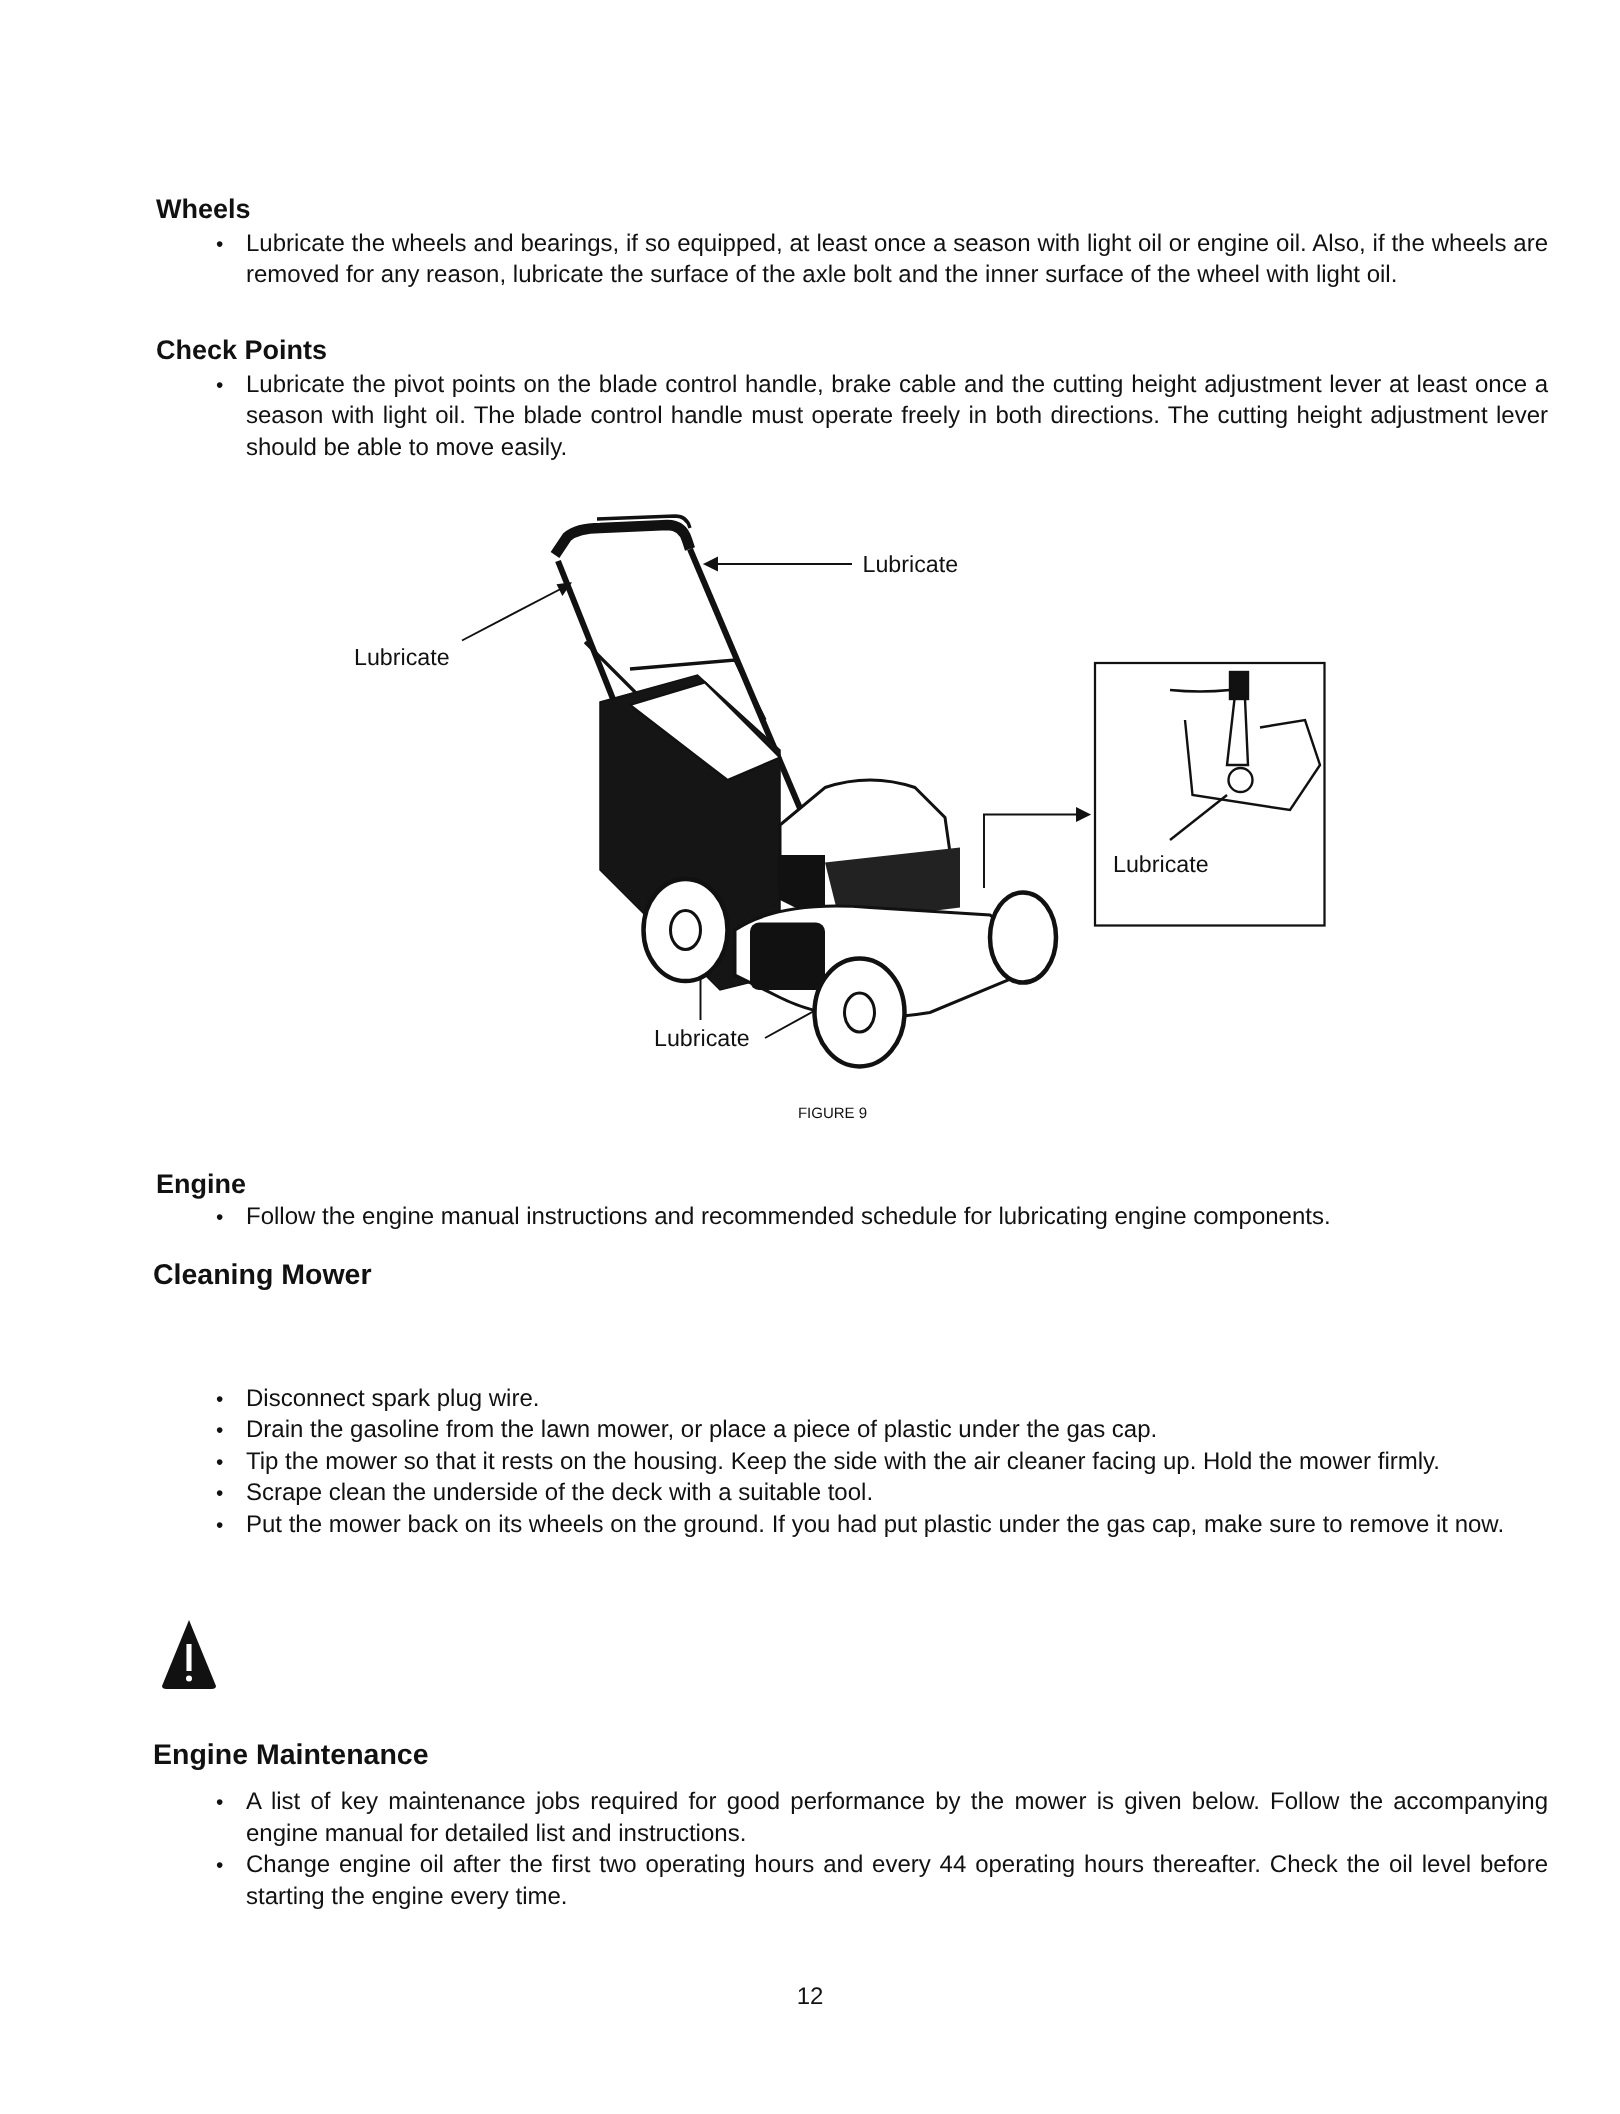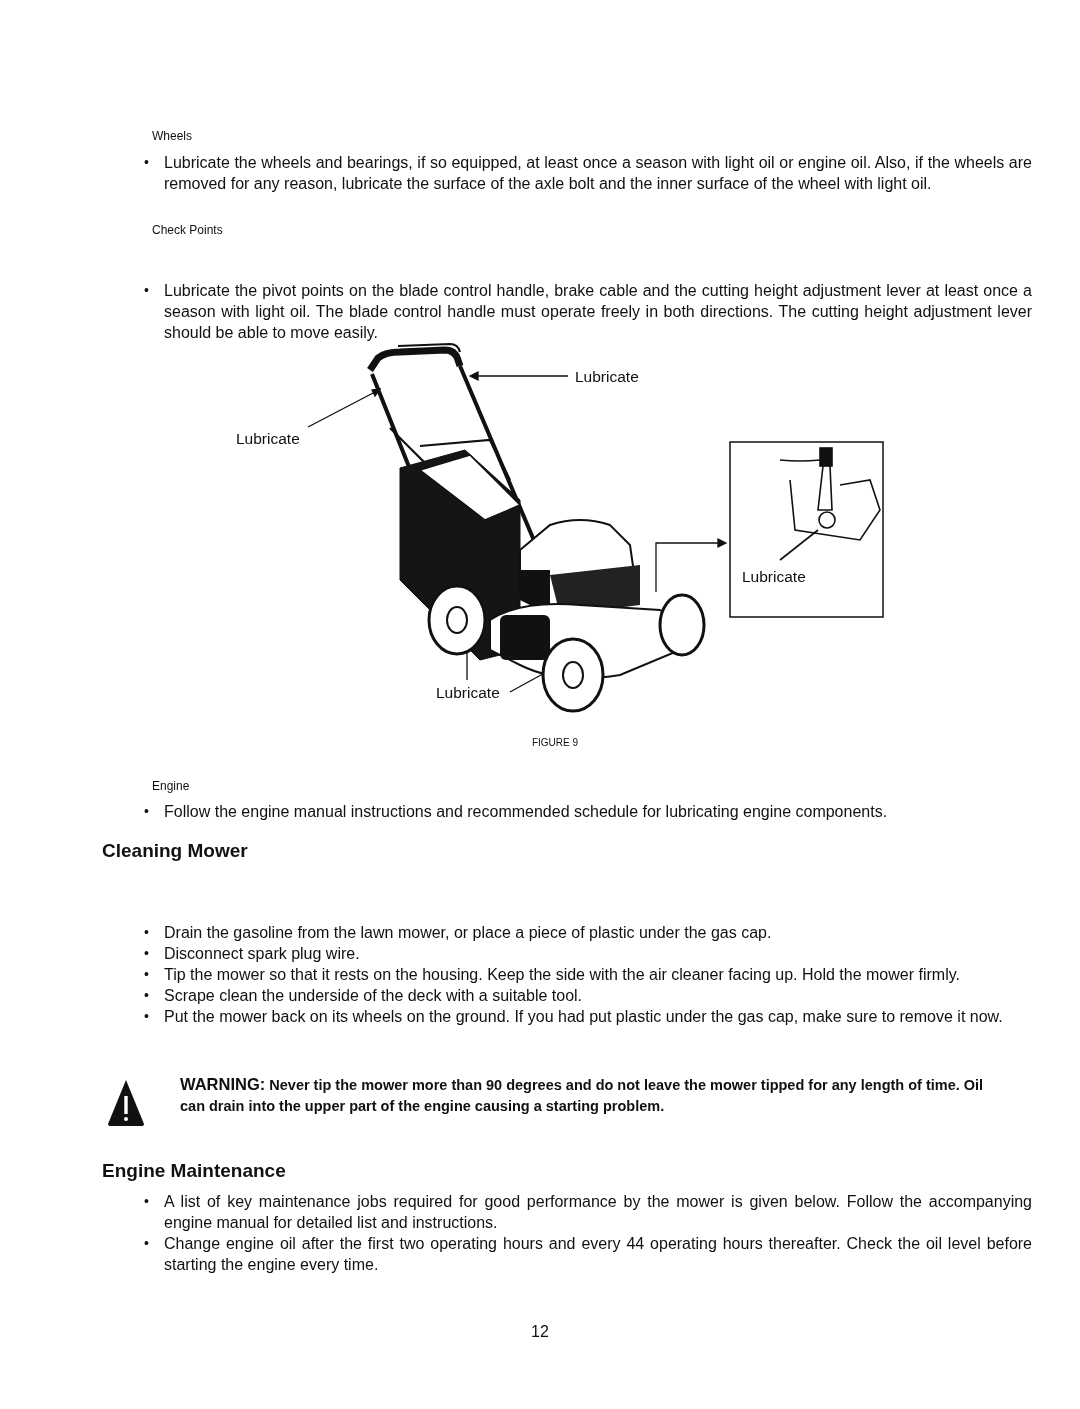--- a/index.html
+++ b/index.html
@@ -1,21 +1,21 @@
 <!DOCTYPE html>
 <html><head>
 <meta charset="utf-8">
 <style>
   html, body { margin: 0; padding: 0; background: #ffffff; }
   body {
     width: 1080px; height: 1409px; position: relative; overflow: hidden;
     font-family: "Liberation Sans", sans-serif; color: #111;
   }
   .page { position: absolute; left: 0; top: 0; width: 1080px; height: 1409px; }
-  .subhead { position: absolute; left: 104px; font-weight: normal; font-size: 12px; letter-spacing: 0; margin-left: 48px; }
+  .subhead { position: absolute; left: 104px; font-weight: bold; font-size: 18px; letter-spacing: 0; }
   .bullet-block { position: absolute; left: 116px; width: 916px; font-size: 16px; line-height: 21px; }
   .bullet { position: relative; padding-left: 48px; text-align: justify; text-align-last: left; }
   .bullet::before { content: "\2022"; position: absolute; left: 28px; top: 0; font-size: 14px; }
   .h2 { position: absolute; left: 102px; font-weight: bold; font-size: 19px; }
   .para { position: absolute; left: 102px; width: 918px; font-size: 16px; line-height: 21px; text-align: justify; text-align-last: left; }
   .figure-label { position: absolute; font-size: 15.5px; }
   .caption { position: absolute; left: 0; width: 1080px; top: 737px; text-align: center; font-size: 10px; padding-left: 30px; box-sizing: border-box; }
   .warning { position: absolute; left: 102px; top: 1070px; width: 930px; height: 60px; }
   .warning-text { position: absolute; left: 78px; top: 4px; width: 820px; font-size: 14.5px; line-height: 21px; font-weight: bold; }
   .warning-text .lead { font-size: 16.5px; }
@@ -26,21 +26,21 @@
 <body>
 
 <div class="page">
 
   <div class="subhead" style="top:129px;">Wheels</div>
   <div class="bullet-block" style="top:152px;">
     <div class="bullet">Lubricate the wheels and bearings, if so equipped, at least once a season with light oil or engine oil. Also, if the wheels are removed for any reason, lubricate the surface of the axle bolt and the inner surface of the wheel with light oil.</div>
   </div>
 
   <div class="subhead" style="top:223px;">Check Points</div>
-  <div class="bullet-block" style="top:246px;margin-top:34px;">
+  <div class="bullet-block" style="top:246px;">
     <div class="bullet">Lubricate the pivot points on the blade control handle, brake cable and the cutting height adjustment lever at least once a season with light oil. The blade control handle must operate freely in both directions. The cutting height adjustment lever should be able to move easily.</div>
   </div>
 
   <svg style="left:220px; top:330px;" width="680" height="400" viewBox="0 0 680 400">
 
     <g stroke="#111" stroke-width="1.3" fill="none">
       <line x1="258" y1="46" x2="348" y2="46"></line>
       <polygon points="250,46 258,42 258,50" fill="#111"></polygon>
       <line x1="88" y1="97" x2="155" y2="62"></line>
       <polygon points="160,59 152,60 155,66" fill="#111"></polygon>
@@ -96,36 +96,33 @@
   <div class="caption">FIGURE 9</div>
 
   <div class="subhead" style="top:779px;">Engine</div>
   <div class="bullet-block" style="top:801px;">
     <div class="bullet">Follow the engine manual instructions and recommended schedule for lubricating engine components.</div>
   </div>
 
   <div class="h2" style="top:840px;text-align:right;">Cleaning Mower</div>
 
   <div class="bullet-block" style="top:922px;">
+    <div class="bullet">Disconnect spark plug wire.</div>
     <div class="bullet">Drain the gasoline from the lawn mower, or place a piece of plastic under the gas cap.</div>
-    <div class="bullet">Disconnect spark plug wire.</div>
     <div class="bullet">Tip the mower so that it rests on the housing. Keep the side with the air cleaner facing up. Hold the mower firmly.</div>
     <div class="bullet">Scrape clean the underside of the deck with a suitable tool.</div>
     <div class="bullet">Put the mower back on its wheels on the ground. If you had put plastic under the gas cap, make sure to remove it now.</div>
   </div>
 
   <div class="warning">
     <svg style="left:4px; top:8px;" width="40" height="50" viewBox="0 0 40 50">
       <path d="M20,2 L38,46 Q38,48 35,48 L5,48 Q2,48 2,46 Z" fill="#111"></path>
       <rect x="18.3" y="18" width="3.4" height="18" fill="#fff"></rect>
       <circle cx="20" cy="41" r="2" fill="#fff"></circle>
     </svg>
-    <div class="warning-text">
-      <span class="lead">WARNING:</span><span> Never tip the mower more than 90 degrees and do not leave the mower tipped for any length of time. Oil can drain into the upper part of the engine causing a starting problem.</span>
-    </div>
   </div>
 
   <div class="h2" style="top:1160px;">Engine Maintenance</div>
   <div class="bullet-block" style="top:1191px;">
     <div class="bullet">A list of key maintenance jobs required for good performance by the mower is given below. Follow the accompanying engine manual for detailed list and instructions.</div>
     <div class="bullet">Change engine oil after the first two operating hours and every 44 operating hours thereafter. Check the oil level before starting the engine every time.</div>
   </div>
 
   <div class="page-number">12</div>
 </div>

